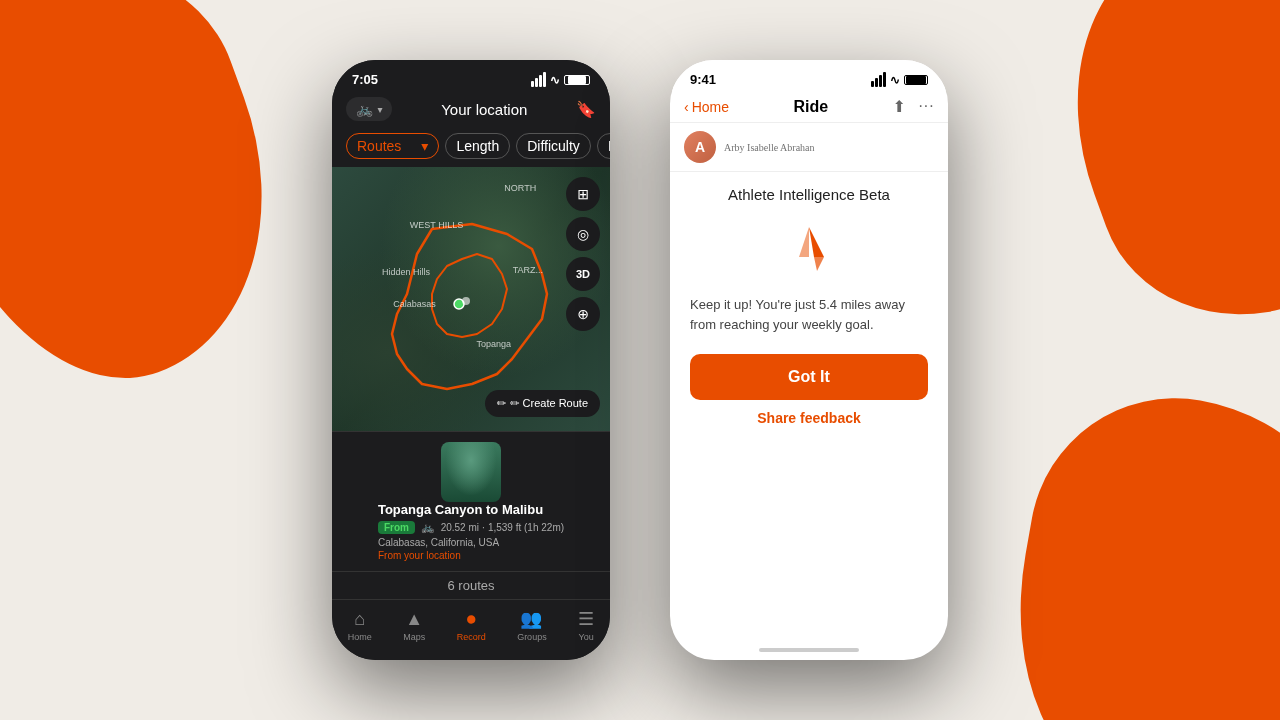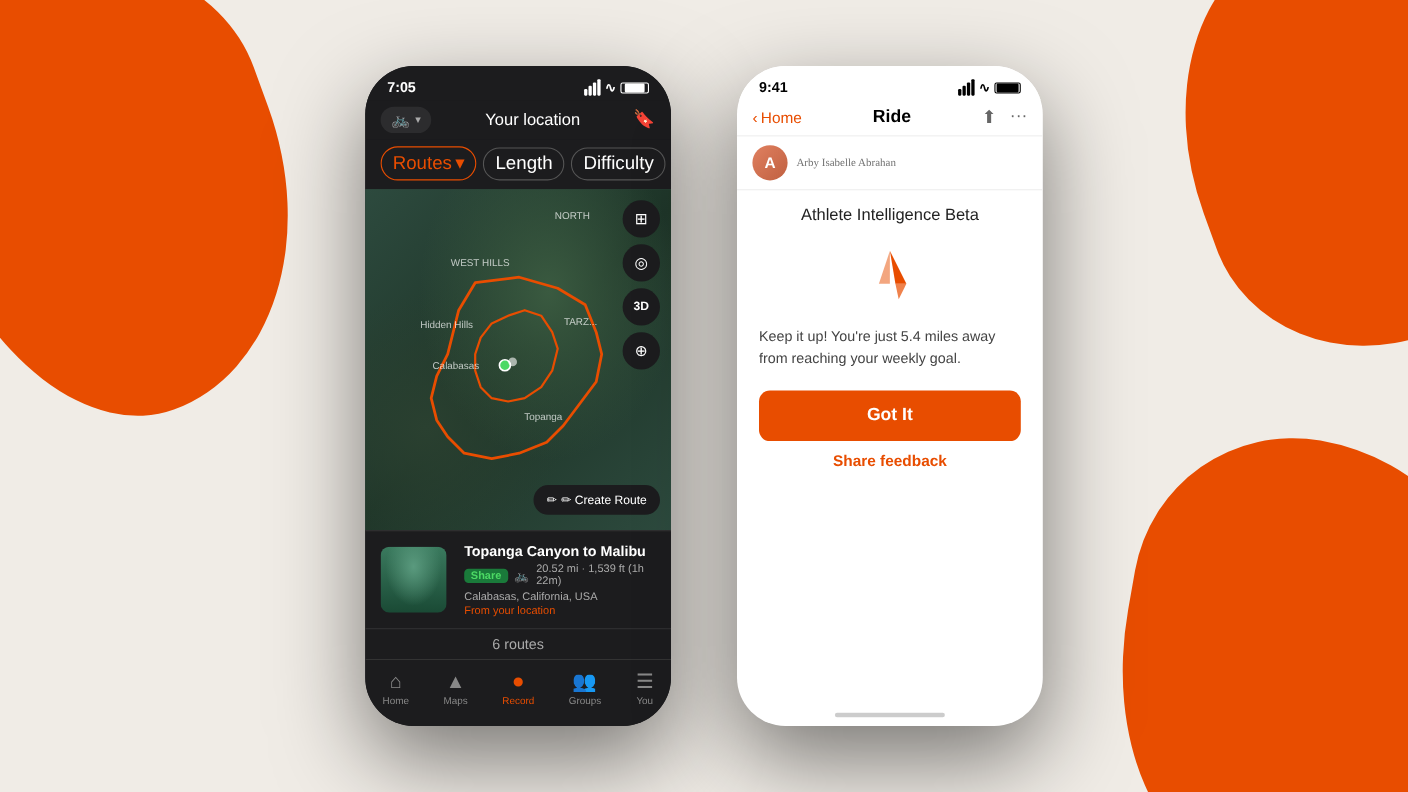--- a/index.html
+++ b/index.html
@@ -122,26 +122,26 @@
       display: flex;
       align-items: center;
       gap: 6px;
       padding: 6px 14px 8px;
       overflow: hidden;
     }
 
     .filter-pill {
       display: flex;
       align-items: center;
-      gap: 3px;
+      gap: 20px;
       border: 1.5px solid #555;
       border-radius: 20px;
       padding: 4px 10px;
       color: #fff;
-      font-size: 17px;
+      font-size: 14px;
       white-space: nowrap;
     }
     .filter-pill.active {
       border-color: #E84D00;
       color: #E84D00;
     }
 
     
     .map-area {
       flex: 1;
@@ -208,24 +208,25 @@
       display: flex;
       align-items: center;
       gap: 4px;
     }
 
     
     .route-card {
       background: #1c1c1e;
       display: flex;
       align-items: center;
-      gap: 16px;
+      gap: 0;
       padding: 10px 14px;
       border-top: 1px solid #333;
       position: relative;
+      flex-direction: column;
     }
 
     .route-thumb {
       width: 60px;
       height: 60px;
       border-radius: 8px;
       background: linear-gradient(135deg, #4a8a6e, #2d6a50, #1a4a35);
       flex-shrink: 0;
       overflow: hidden;
       position: relative;
@@ -502,21 +503,21 @@
       </div>
     </div>
 
     <div class="route-card">
       <div class="route-thumb">
         <div class="route-thumb-inner"></div>
       </div>
       <div class="route-info">
         <div class="route-title">Topanga Canyon to Malibu</div>
         <div class="route-tags">
-          <span class="tag-easy">Share</span>
+          <span class="tag-easy">From</span>
           <span style="color:#aaa;font-size:11px;">🚲</span>
           <span class="route-stats">
             <span>20.52 mi</span>
             · <span>1,539 ft (1h 22m)</span>
           </span>
         </div>
         <div class="route-location">Calabasas, California, USA</div>
         <div class="route-distance">From your location</div>
       </div>
     </div>

